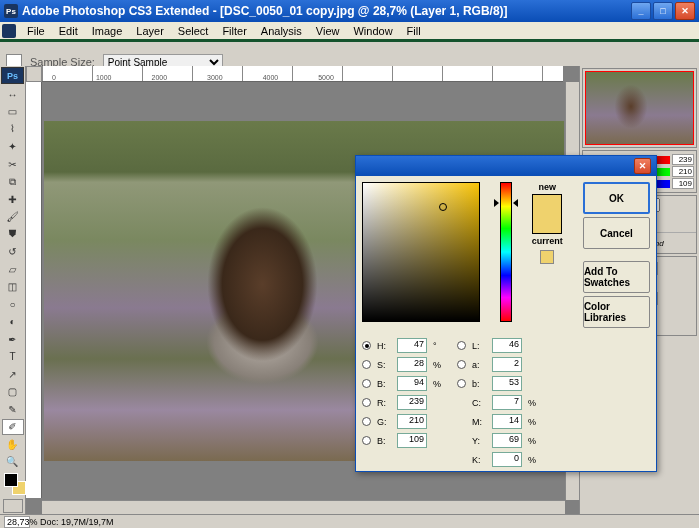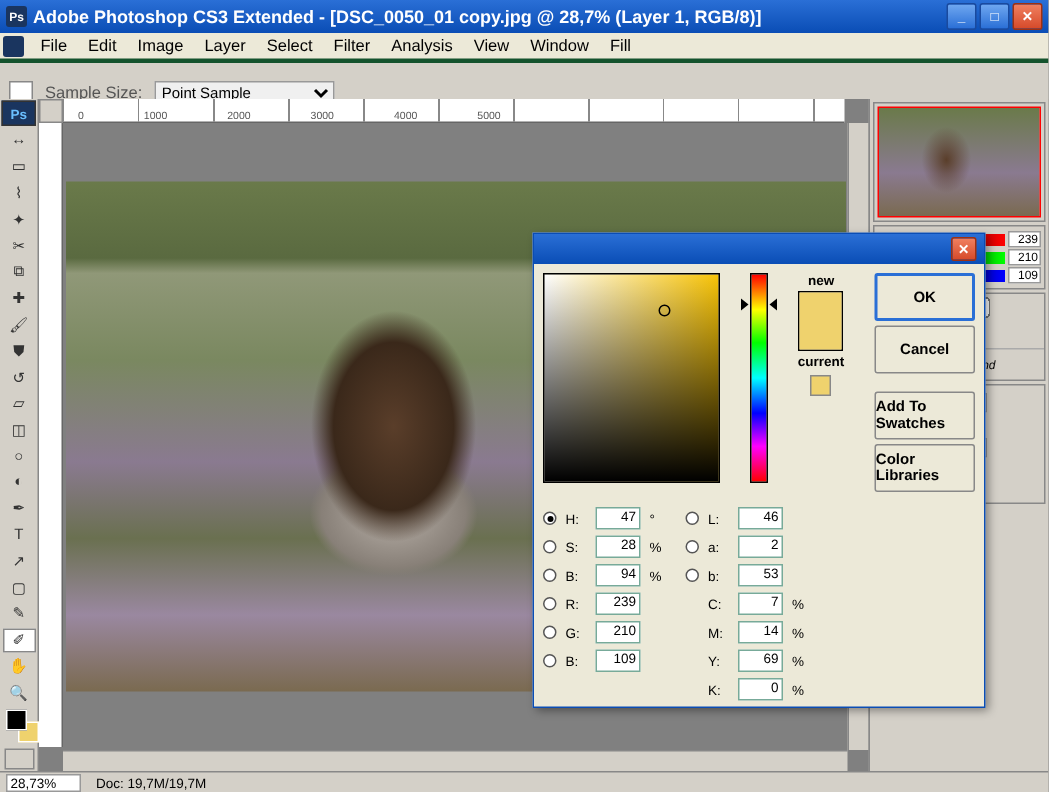--- a/index.html
+++ b/index.html
@@ -75,21 +75,21 @@
 .layers-panel .thumb { width:20px; height:16px; background:linear-gradient(#6a7a4a,#8a7a90); border:1px solid #666; }
 .layers-panel .lname { font-size:8px; font-style:italic; }
 .para-panel { padding:3px; }
 .para-panel .row { display:flex; gap:4px; margin:2px 0; }
 .para-panel .fld { width:34px; height:13px; background:#fff; border:1px solid #999; font-size:8px; text-align:right; padding-right:2px; }
 .para-panel .hyph { font-size:8px; display:flex; align-items:center; gap:3px; margin-top:3px; }
 .para-panel .hyph .cb { width:9px; height:9px; border:1px solid #666; background:#fff; display:flex; align-items:center; justify-content:center; font-size:7px; color:#0a0; }
 
 
 .statusbar { position:absolute; bottom:0; left:0; right:0; height:14px; background:#d4d0c8; border-top:1px solid #888; display:flex; align-items:center; font-size:9px; padding:0 4px; gap:10px; }
-.statusbar .zoom { width:50px; background:#fff; border:1px solid #999; padding:0 2px; }
+.statusbar .zoom { width:26px; background:#fff; border:1px solid #999; padding:0 2px; }
 
 
 .dialog { position:absolute; top:155px; left:355px; width:302px; background:#ece9d8; border:1px solid #0a4db5; box-shadow:2px 2px 6px rgba(0,0,0,.4); }
 .dialog .dtitle { height:20px; background:linear-gradient(to bottom,#2a6fd6,#0a4db5); color:#fff; display:flex; align-items:center; padding:0 5px; font-weight:bold; font-size:11px; }
 .dialog .dtitle .dclose { margin-left:auto; width:17px; height:16px; background:linear-gradient(#f08060,#d64a2a); border:1px solid #a03010; border-radius:2px; display:flex; align-items:center; justify-content:center; color:#fff; font-size:9px; font-weight:bold; }
 .dialog .dbody { padding:6px; display:flex; gap:20px;font-weight:bold; }
 .colorfield { width:140px; height:140px; background:linear-gradient(to bottom, transparent 0%, #000 100%), linear-gradient(to right, #fff 0%, hsl(47,94%,50%) 100%); position:relative; border:1px solid #000; }
 .colorfield .picker-ring { position:absolute; width:8px; height:8px; border:1px solid #000; border-radius:50%; top:20px; left:76px; }
 .huebar { width:14px; height:140px; background:linear-gradient(to bottom,#f00 0%,#ff0 17%,#0f0 33%,#0ff 50%,#00f 67%,#f0f 83%,#f00 100%); border:1px solid #000; position:relative; }
 .huebar .hmark { position:absolute; left:-4px; right:-4px; top:16px; height:0; border-top:4px solid transparent; border-bottom:4px solid transparent; }

